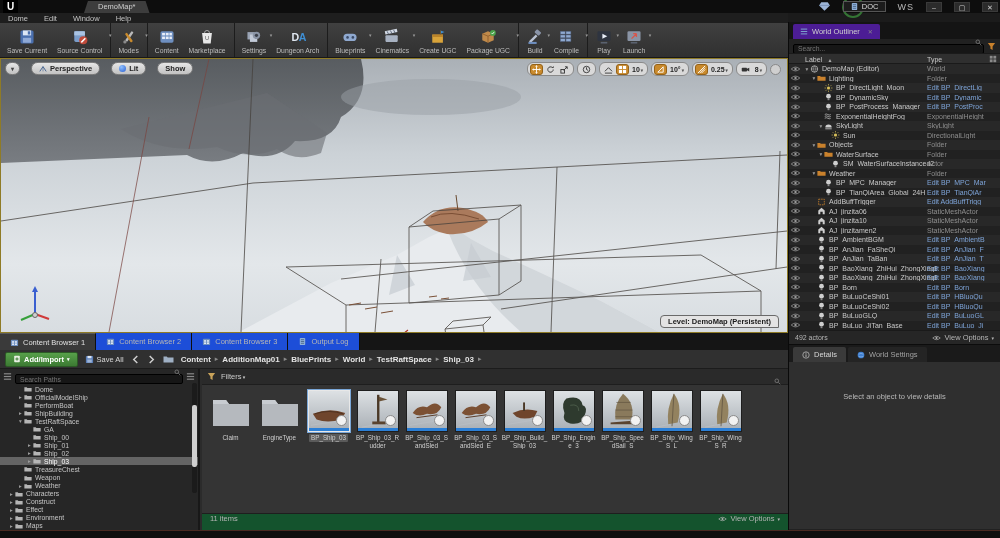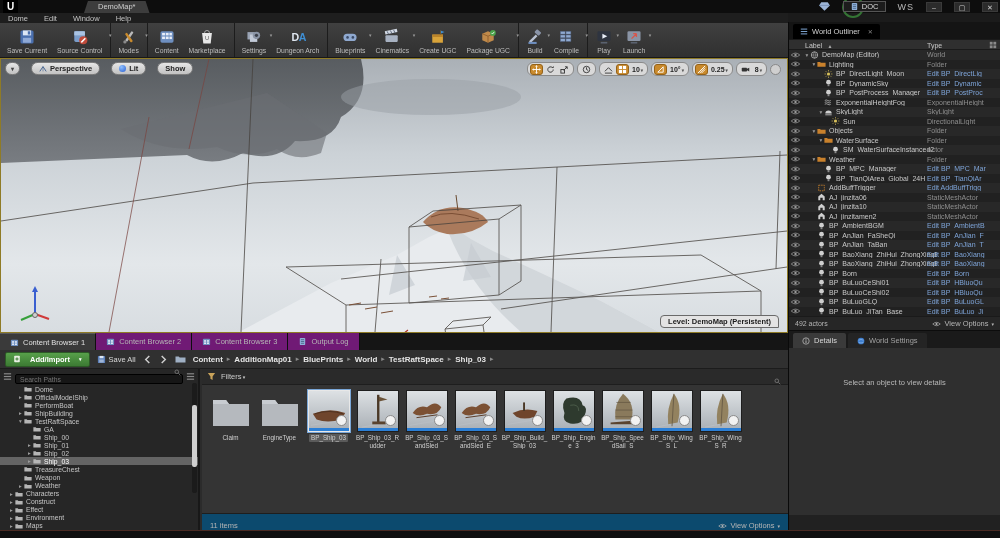--- a/index.html
+++ b/index.html
@@ -67,26 +67,26 @@
   .sval::after { content:"▾"; font-size:4.5px; color:#555; margin-left:1px; }
   .vp-max { width:11px; height:11px; border-radius:50%; background:#cfcfcf; border:1px solid #888; }
   .axis-gizmo { position:absolute; left:14px; bottom:8px; width:42px; height:46px; }
   .level-label { position:absolute; right:8px; bottom:4px; background:#e3e3e3; border:1px solid #6a6a6a;
                  border-radius:4px 4px 0 4px; padding:1px 7px; font-size:7.5px; font-weight:bold; color:#1a1a1a; }
 
   
   .cbrowser { position:absolute; left:0; top:333px; width:788px; height:197px; background:#2b2b2b; }
   .cbtabs { position:absolute; left:0; top:0; width:100%; height:17px; background:#151515; display:flex; }
   .cbtab { display:flex; align-items:center; gap:4px; padding:0 10px; font-size:7.5px; color:#b5b5b5;
-           background:#701a75; border-right:1px solid #0e0e0e; }
+           background:#1d4ed8; border-right:1px solid #0e0e0e; }
   .cbtab .ico { width:9px; height:9px; }
   .cbtab.active { background:#3a3a3a; color:#e0e0e0; border-top:1px solid #5a5a5a; }
   .cbtool { position:absolute; left:0; top:17px; width:100%; height:19px; background:#303030;
             display:flex; align-items:center; gap:7px; padding:0 5px; border-bottom:1px solid #1c1c1c; }
-  .addimp { display:flex; align-items:center; gap:9px; padding:2px 7px;
+  .addimp { display:flex; align-items:center; gap:3px; padding:2px 7px;
             background:linear-gradient(#57a04a,#3c7a33); border:1px solid #2c5a26; border-radius:2px;
             color:#fff; font-size:7.5px; font-weight:bold; }
   .addimp .ico { width:8px; height:8px; }
   .addimp::after { content:"▾"; font-size:5px; }
   .saveall { display:flex; align-items:center; gap:3px; color:#d8d8d8; font-size:7.5px; }
   .saveall .ico { width:9px; height:9px; }
   .navarr { width:9px; height:9px; color:#cfcfcf; }
   .bc-folder { width:11px; height:8px; color:#9fb0c4; }
   .crumbs { display:flex; align-items:center; gap:4px; }
   .crumb { display:flex; align-items:center; gap:4px; font-size:8px; font-weight:bold; color:#e4e4e4; }
@@ -122,33 +122,33 @@
   .tile { width:46px; margin:1px 1.5px; display:flex; flex-direction:column; align-items:center; }
   .thumb { position:relative; width:42px; height:42px; }
   .tile.bp .thumb { background:linear-gradient(#dde1e4,#a8aeb4); border:1px solid #1e1e1e; }
   .tile.bp .thumb::after { content:""; position:absolute; left:0; right:0; bottom:0; height:3px; background:#2b7fd6; }
   .tile.bp .thumb::before { content:""; position:absolute; right:2px; bottom:5px; width:9px; height:9px;
           border-radius:50%; background:#f2f2f2; border:1px solid #8a8a8a; z-index:2; }
   .tile.selected .thumb { border:1px solid #e8e8e8; box-shadow:0 0 0 1px #7aa7d8; }
   .tile .tlabel { margin-top:2px; font-size:6.3px; line-height:1.2; color:#d0d0d0; text-align:center;
           word-break:break-all; max-height:23px; overflow:hidden; }
   .tile.selected .tlabel { background:#5a5a5a; border-radius:1px; padding:0 2px; }
-  .cbfoot { position:absolute; left:0; bottom:0; right:0; height:17px; background:#0c4a6e;
-            display:flex; align-items:flex-end; justify-content:space-between; padding:0 8px;
+  .cbfoot { position:absolute; left:0; bottom:0; right:0; height:17px; background:#14532d;
+            display:flex; align-items:flex-start; justify-content:space-between; padding:0 8px;
             border-top:1px solid #1e1e1e; }
   .count { font-size:7.5px; color:#b5b5b5; }
   .viewopts { display:flex; align-items:center; gap:3px; font-size:7.5px; color:#b5b5b5; }
   .viewopts .ico { width:9px; height:6px; color:#b5b5b5; }
   .viewopts::after { content:"▾"; font-size:5px; }
 
   
   .rpanel { position:absolute; left:788px; top:22px; width:212px; height:508px; background:#212121;
             border-left:1px solid #0a0a0a; }
   .wo-tabrow { height:17px; background:#141414; display:flex; align-items:flex-end; padding-left:4px; }
-  .wo-tab { display:flex; align-items:center; gap:4px; height:15px; padding:0 7px; background:#000000;
+  .wo-tab { display:flex; align-items:center; gap:4px; height:15px; padding:0 7px; background:#4c1d95;
             border-radius:2px 2px 0 0; font-size:7.5px; color:#d0d0d0; }
   .wo-tab .ico { width:8px; height:7px; color:#7aa0cc; }
   .wo-tab .x { color:#888; font-size:6px; margin-left:4px; }
   .wo-search { display:flex; align-items:center; gap:3px; height:14px; padding:0 4px; }
   .oinput { position:relative; flex:1; }
   .wo-filter { width:9px; height:9px; color:#c9812c; }
   .ohead { position:relative; height:11px; background:#2f2f2f; border-top:1px solid #1a1a1a;
            border-bottom:1px solid #1a1a1a; font-size:7px; color:#c8c8c8; }
   .ohead .hl { position:absolute; left:16px; top:1.5px; }
   .ohead .hl::after { content:"  ▲"; font-size:5px; color:#aaa; letter-spacing:4px; }
@@ -1139,20 +1139,36 @@
                 <line x1="1" y1="1" x2="9" y2="1"></line>
                 <line x1="1" y1="4" x2="9" y2="4"></line>
                 <line x1="1" y1="7" x2="9" y2="7"></line>
               </g>
             </svg>
           </span>
         <span>World Outliner</span>
         <span class="x">✕</span>
       </span>
     </div>
+    <div class="wo-search">
+      <span class="oinput">
+        <input readonly="" placeholder="Search..." style="">
+        <span class="ico inmag">
+            <svg viewBox="0 0 10 10">
+              <circle cx="4" cy="4" r="2.6" fill="none" stroke="currentColor"></circle>
+              <line x1="6.2" y1="6.2" x2="9" y2="9" stroke="currentColor"></line>
+            </svg>
+          </span>
+      </span>
+      <span class="ico wo-filter">
+          <svg viewBox="0 0 10 10">
+            <path d="M1 1h8L6.2 5v4L3.8 7.5V5z" fill="currentColor"></path>
+          </svg>
+        </span>
+    </div>
     <div class="ohead">
       <span class="hl">Label</span>
       <span class="ht">Type</span>
       <span class="ico hg">
           <svg viewBox="0 0 10 10">
             <g fill="currentColor">
               <rect x="1" y="1" width="3.5" height="3.5"></rect>
               <rect x="5.5" y="1" width="3.5" height="3.5"></rect>
               <rect x="1" y="5.5" width="3.5" height="3.5"></rect>
               <rect x="5.5" y="5.5" width="3.5" height="3.5"></rect>

